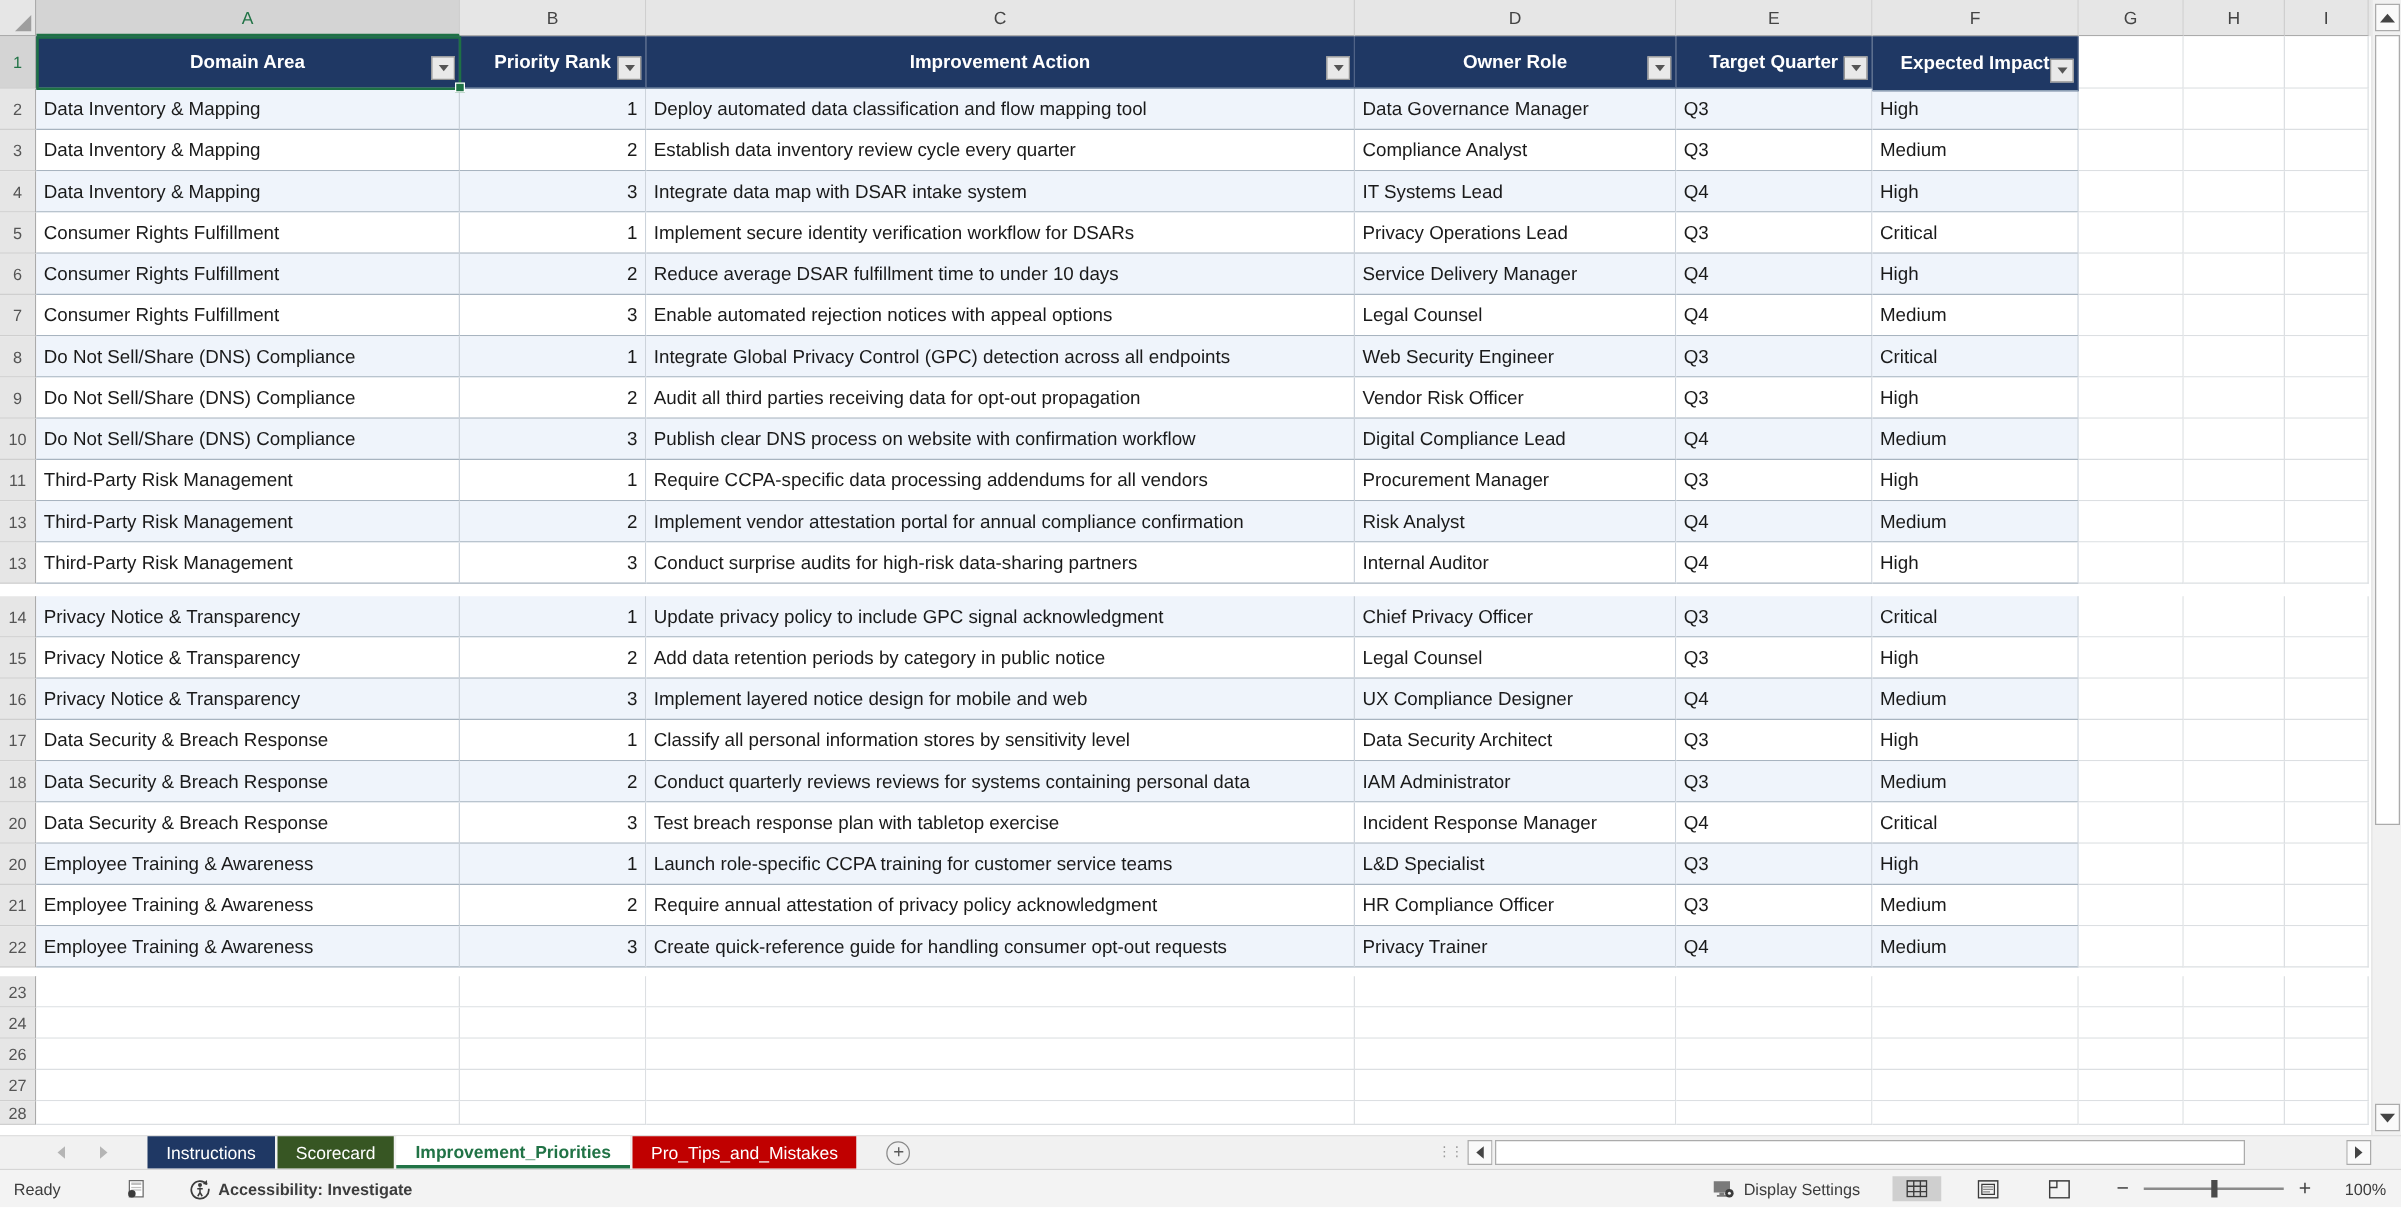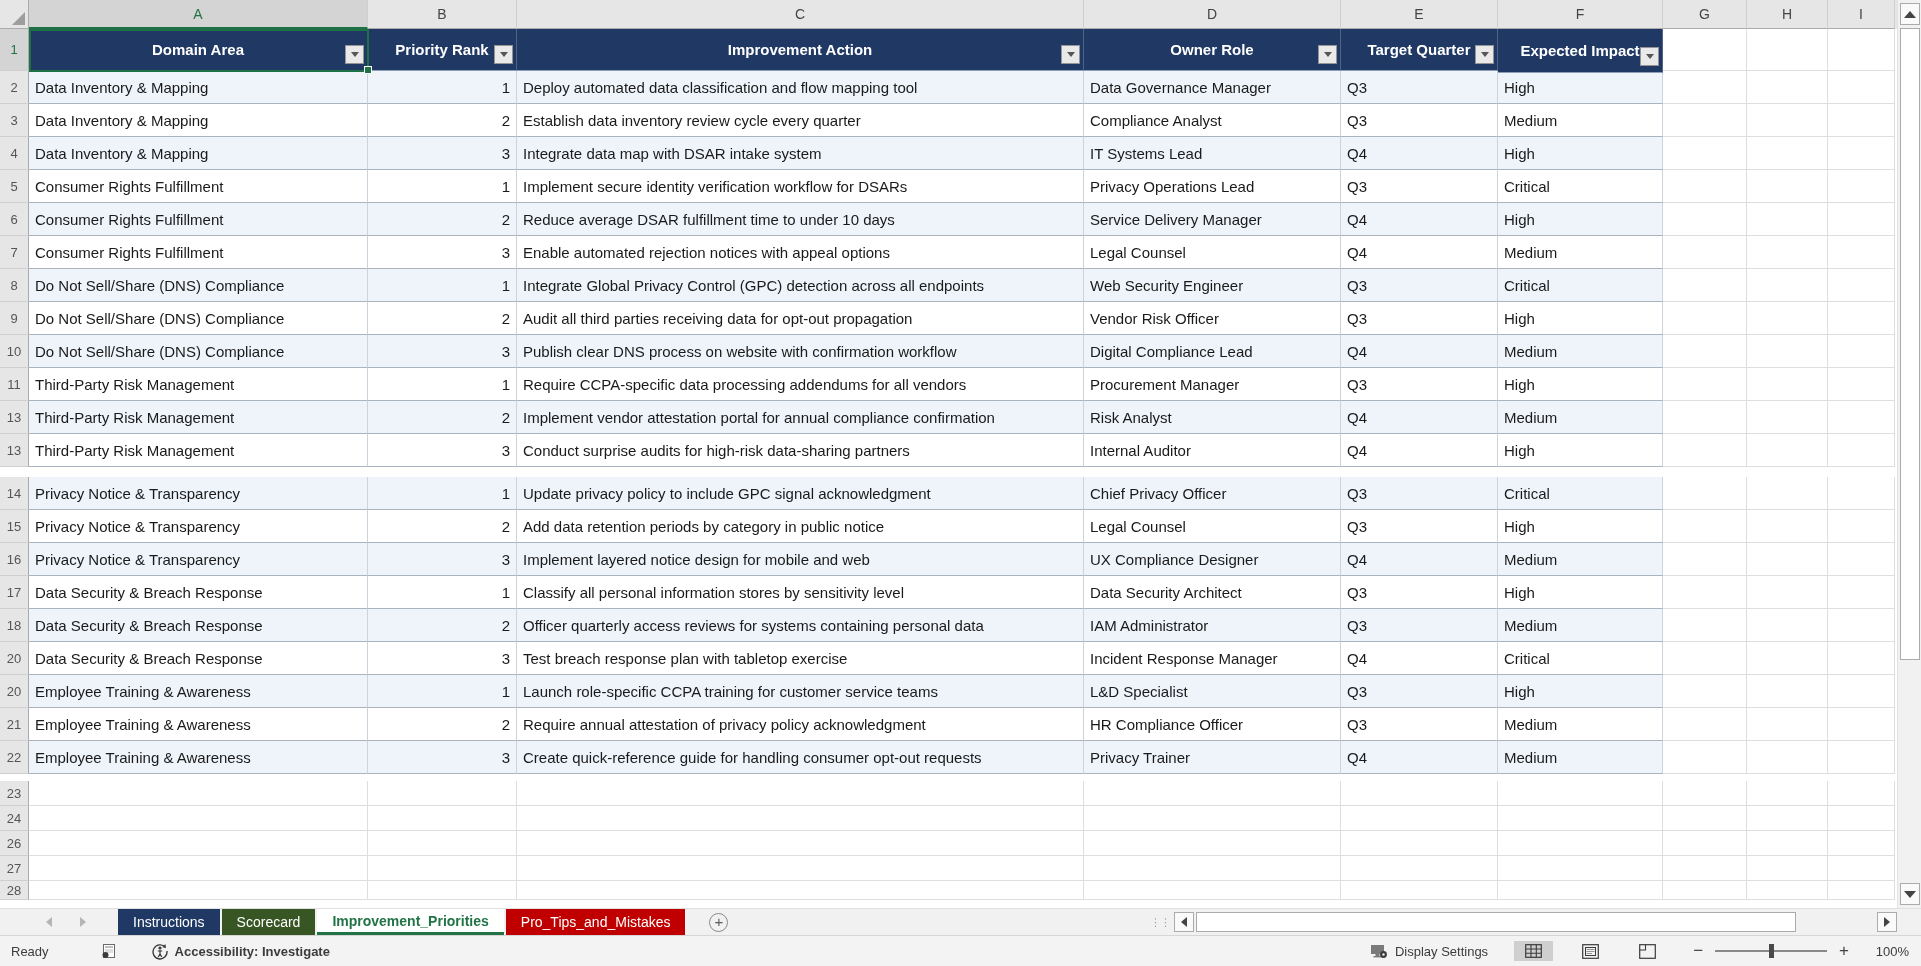--- a/index.html
+++ b/index.html
@@ -315,21 +315,21 @@
           <div class="dcell" style="width: 157px; height: 33px;">Q3</div>
           <div class="dcell" style="width: 165px; height: 33px;">High</div>
           <div class="ecell" style="width: 84px; height: 33px;"></div>
           <div class="ecell" style="width: 81px; height: 33px;"></div>
           <div class="ecell" style="width: 67px; height: 33px;"></div>
         </div>
         <div class="row" style="height: 33px;">
           <div class="rowhdr" style="height: 33px;">18</div>
           <div class="dcell band" style="width: 339px; height: 33px;">Data Security &amp; Breach Response</div>
           <div class="dcell num band" style="width: 149px; height: 33px;">2</div>
-          <div class="dcell band" style="width: 567px; height: 33px;">Officer quarterly access reviews for systems containing personal data</div>
+          <div class="dcell band" style="width: 567px; height: 33px;">Conduct quarterly reviews reviews for systems containing personal data</div>
           <div class="dcell band" style="width: 257px; height: 33px;">IAM Administrator</div>
           <div class="dcell band" style="width: 157px; height: 33px;">Q3</div>
           <div class="dcell band" style="width: 165px; height: 33px;">Medium</div>
           <div class="ecell" style="width: 84px; height: 33px;"></div>
           <div class="ecell" style="width: 81px; height: 33px;"></div>
           <div class="ecell" style="width: 67px; height: 33px;"></div>
         </div>
         <div class="row" style="height: 33px;">
           <div class="rowhdr" style="height: 33px;">20</div>
           <div class="dcell" style="width: 339px; height: 33px;">Data Security &amp; Breach Response</div>

